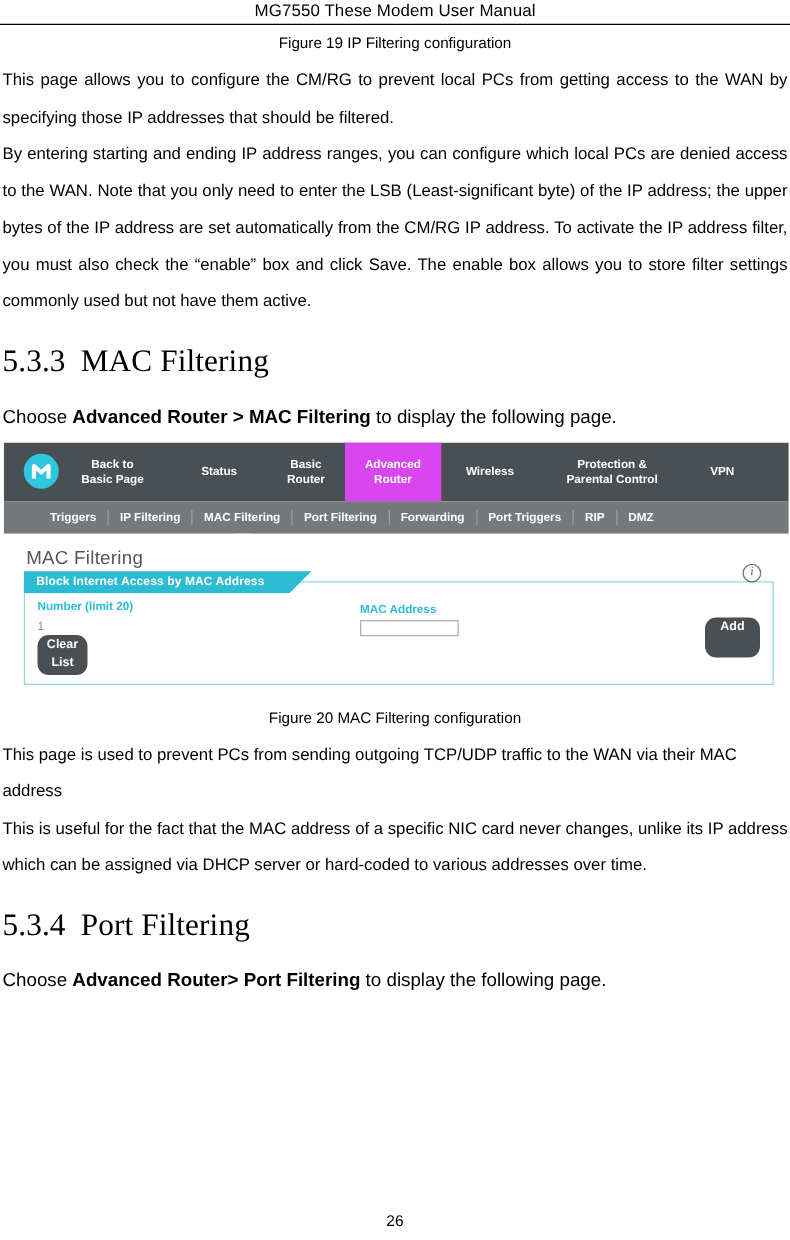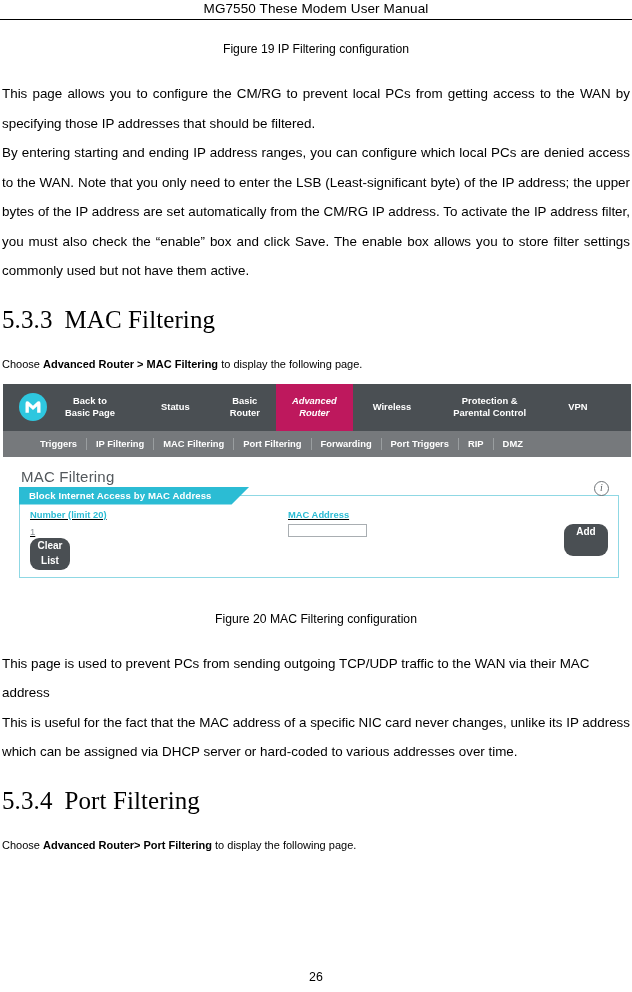--- a/index.html
+++ b/index.html
@@ -31,21 +31,21 @@
   }
 
   
   .page-body {
     padding: 0 2px;
   }
   .fig-caption {
     text-align: center;
     font-size: 12.2px;
     line-height: 29px;
-    margin: 15px;
+    margin: 0;
   }
   p.para {
     font-size: 13.4px;
     line-height: 29.5px;
     margin: 0;
     text-align: justify;
     text-justify: inter-word;
   }
   p.para.nojustify { text-align: left; }
 
@@ -54,21 +54,21 @@
     font-family: "Liberation Serif", serif;
     font-weight: normal;
     font-size: 25px;
     line-height: 30px;
     margin: 19px 0 18px 0;
     letter-spacing: 0.1px;
   }
   h2.section .num { margin-right: 12px; }
 
   p.choose {
-    font-size: 11px;
+    font-size: 15px;
     line-height: 22px;
     margin: 0 0 9px 0;
   }
   p.choose b { font-weight: bold; }
 
   
   .figure {
     width: 628px;
     margin: 0 0 0 1px;
     background: #ffffff;
@@ -91,21 +91,21 @@
     justify-content: center;
     text-align: center;
     color: #ffffff;
     font-size: 9.4px;
     font-weight: bold;
     line-height: 12px;
     padding: 0 12px;
     white-space: pre-line;
     box-sizing: border-box;
   }
-  .rt-nav-item.active { background: #be185d; font-style: italic; }
+  .rt-nav-item.active { background: #d946ef; }
   .rt-logo-wrap {
     display: flex;
     align-items: center;
     padding: 0 6px 0 10px;
   }
   .rt-logo {
     width: 28px;
     height: 28px;
     border-radius: 50%;
     background: #2ec7df;
@@ -208,23 +208,22 @@
   }
   .rt-card-heading {
     color: #2bbcd4;
     font-size: 9.6px;
     font-weight: bold;
     margin-bottom: 5px;
     letter-spacing: 0.05px;
   }
   .rt-cols {
     display: flex;
-    align-items: flex-start;
-    position: relative;
-    text-decoration: underline;
+    align-items: flex-end;
+    position: relative;
   }
   .rt-col-number { width: 258px; }
   .rt-col-mac { width: 215px; }
   .rt-col-label {
     color: #2bbcd4;
     font-size: 9.4px;
     font-weight: bold;
     margin-bottom: 4px;
   }
   .rt-row-value {

